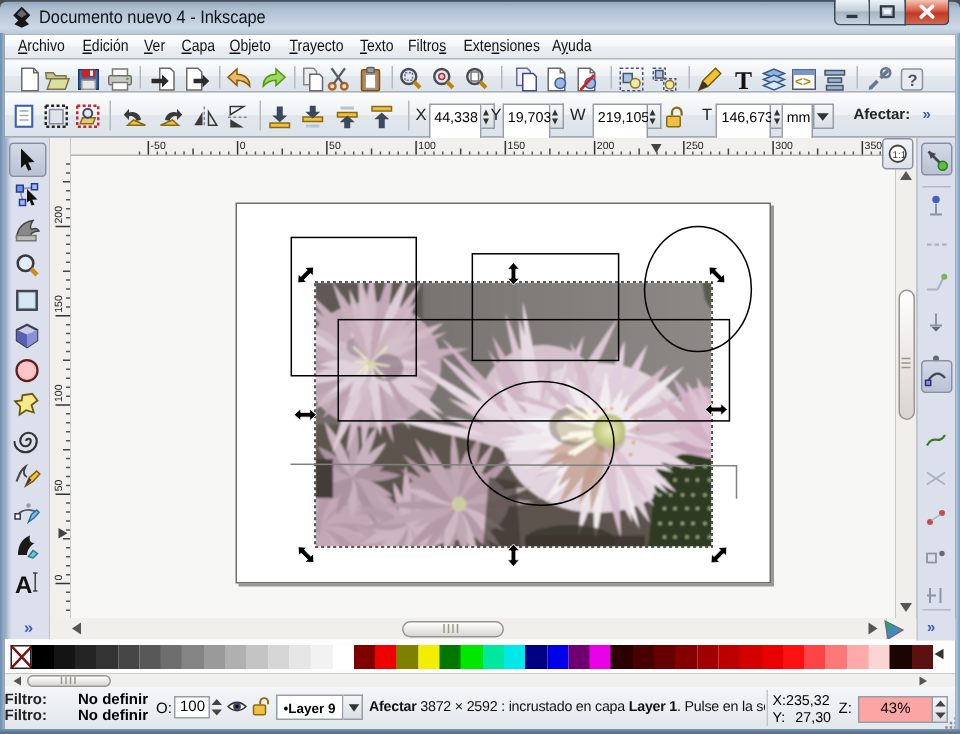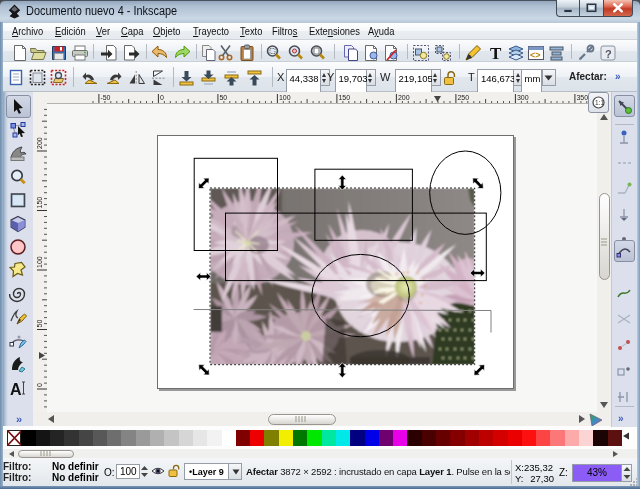--- a/index.html
+++ b/index.html
@@ -1054,21 +1054,21 @@
 <svg class="abs" style="left:231.5px;top:469px;" width="8" height="6" viewBox="0 0 8 6">
       <path d="M0.5 0.5 h7 l-3.5 5 z" fill="#333"></path>
     </svg>
 <div class="abs" style="left:246px;top:466px;width:264px;overflow:hidden;white-space:nowrap;font-size:9.5px;letter-spacing:-0.15px;color:#111"><span class="b">Afectar</span> 3872 × 2592 : incrustado en capa <span class="b">Layer 1</span>. Pulse en la se</div>
 <div class="abs" style="left:511px;top:460px;width:1px;height:24px;background:#c5c5c5"></div>
 <div class="abs" style="left:515px;top:462px;font-size:9.5px">X:</div>
 <div class="abs" style="left:515px;top:473px;font-size:9.5px">Y:</div>
 <div class="abs" style="left:524px;top:462px;width:30px;font-size:9.5px">235,32</div>
 <div class="abs" style="left:524px;top:473px;width:30px;text-align:right;font-size:9.5px">27,30</div>
 <div class="abs" style="left:559px;top:467px;font-size:10px">Z:</div>
-<div class="abs" style="left:572px;top:464px;width:50px;height:18px;background:#8b5cf6;border:1px solid #979da6;font-size:10px;text-align:center;padding-top:2px">43%</div>
+<div class="abs" style="left:572px;top:464px;width:50px;height:18px;background:#fca5a5;border:1px solid #979da6;font-size:10px;text-align:center;padding-top:2px">43%</div>
 <div class="abs" style="left:622px;top:464px;width:10px;height:18px;background:linear-gradient(180deg,#f5f7f9,#d9dee4);border:1px solid #979da6;border-left:none"></div>
 <svg class="abs" style="left:623px;top:466px;" width="8" height="14" viewBox="0 0 8 14">
       <path d="M4 1 L7.5 5 H0.5 Z" fill="#444"></path>
       <path d="M4 13 L7.5 9 H0.5 Z" fill="#444"></path>
     </svg>
 <svg class="abs" style="left:629px;top:477px;" width="10" height="10" viewBox="0 0 10 10">
       <path d="M8 2 l0 0 M8 5 l0 0 M5 5 l0 0 M8 8 l0 0 M5 8 l0 0 M2 8 l0 0" stroke="#8a8a8a" stroke-width="1.6" stroke-linecap="square"></path>
     </svg>
 <div id="snapbar" class="abs"></div>
 <div class="abs" style="left:614px;top:95px;width:21px;height:22px;border:1px solid #878fa3;border-radius:3px;background:linear-gradient(180deg,#d3d9e6,#bac2d5)"></div>

